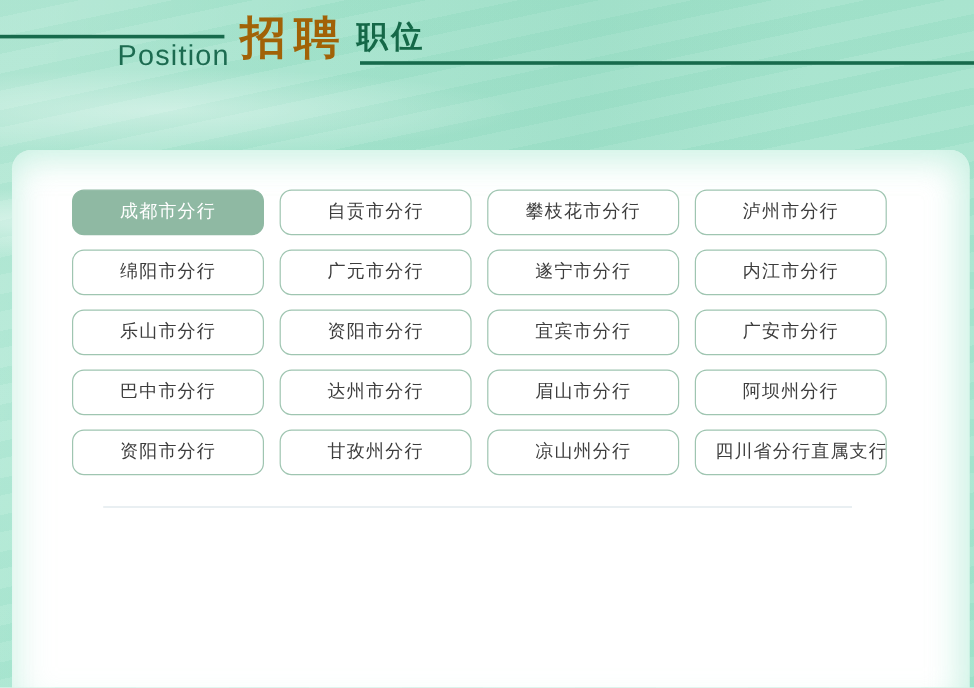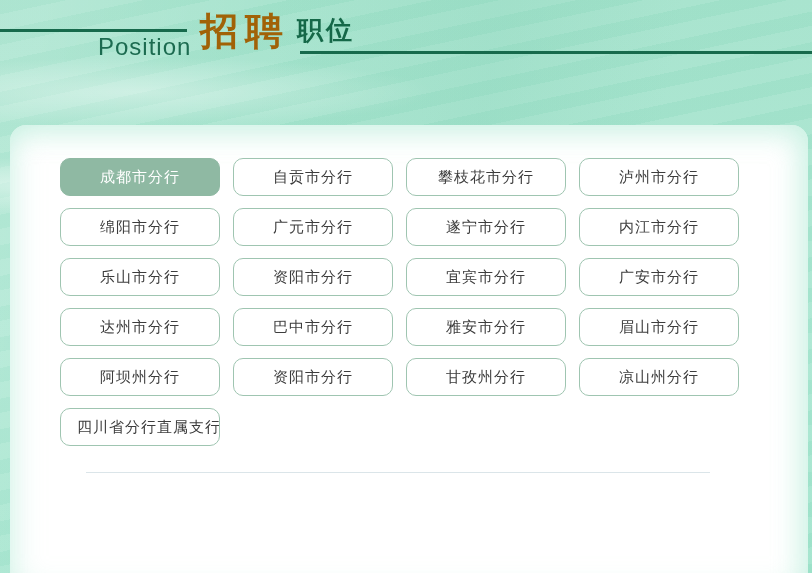--- a/index.html
+++ b/index.html
@@ -95,23 +95,22 @@
       <button class="branch-btn">攀枝花市分行</button>
       <button class="branch-btn">泸州市分行</button>
       <button class="branch-btn">绵阳市分行</button>
       <button class="branch-btn">广元市分行</button>
       <button class="branch-btn">遂宁市分行</button>
       <button class="branch-btn">内江市分行</button>
       <button class="branch-btn">乐山市分行</button>
       <button class="branch-btn">资阳市分行</button>
       <button class="branch-btn">宜宾市分行</button>
       <button class="branch-btn">广安市分行</button>
+      <button class="branch-btn">巴中市分行</button>
       <button class="branch-btn">达州市分行</button>
-      <button class="branch-btn">巴中市分行</button>
-      <button class="branch-btn">雅安市分行</button>
       <button class="branch-btn">眉山市分行</button>
       <button class="branch-btn">阿坝州分行</button>
       <button class="branch-btn">资阳市分行</button>
       <button class="branch-btn">甘孜州分行</button>
       <button class="branch-btn">凉山州分行</button>
       <button class="branch-btn">四川省分行直属支行</button>
     </div>
 
   <div class="divider"></div>
 </div>

